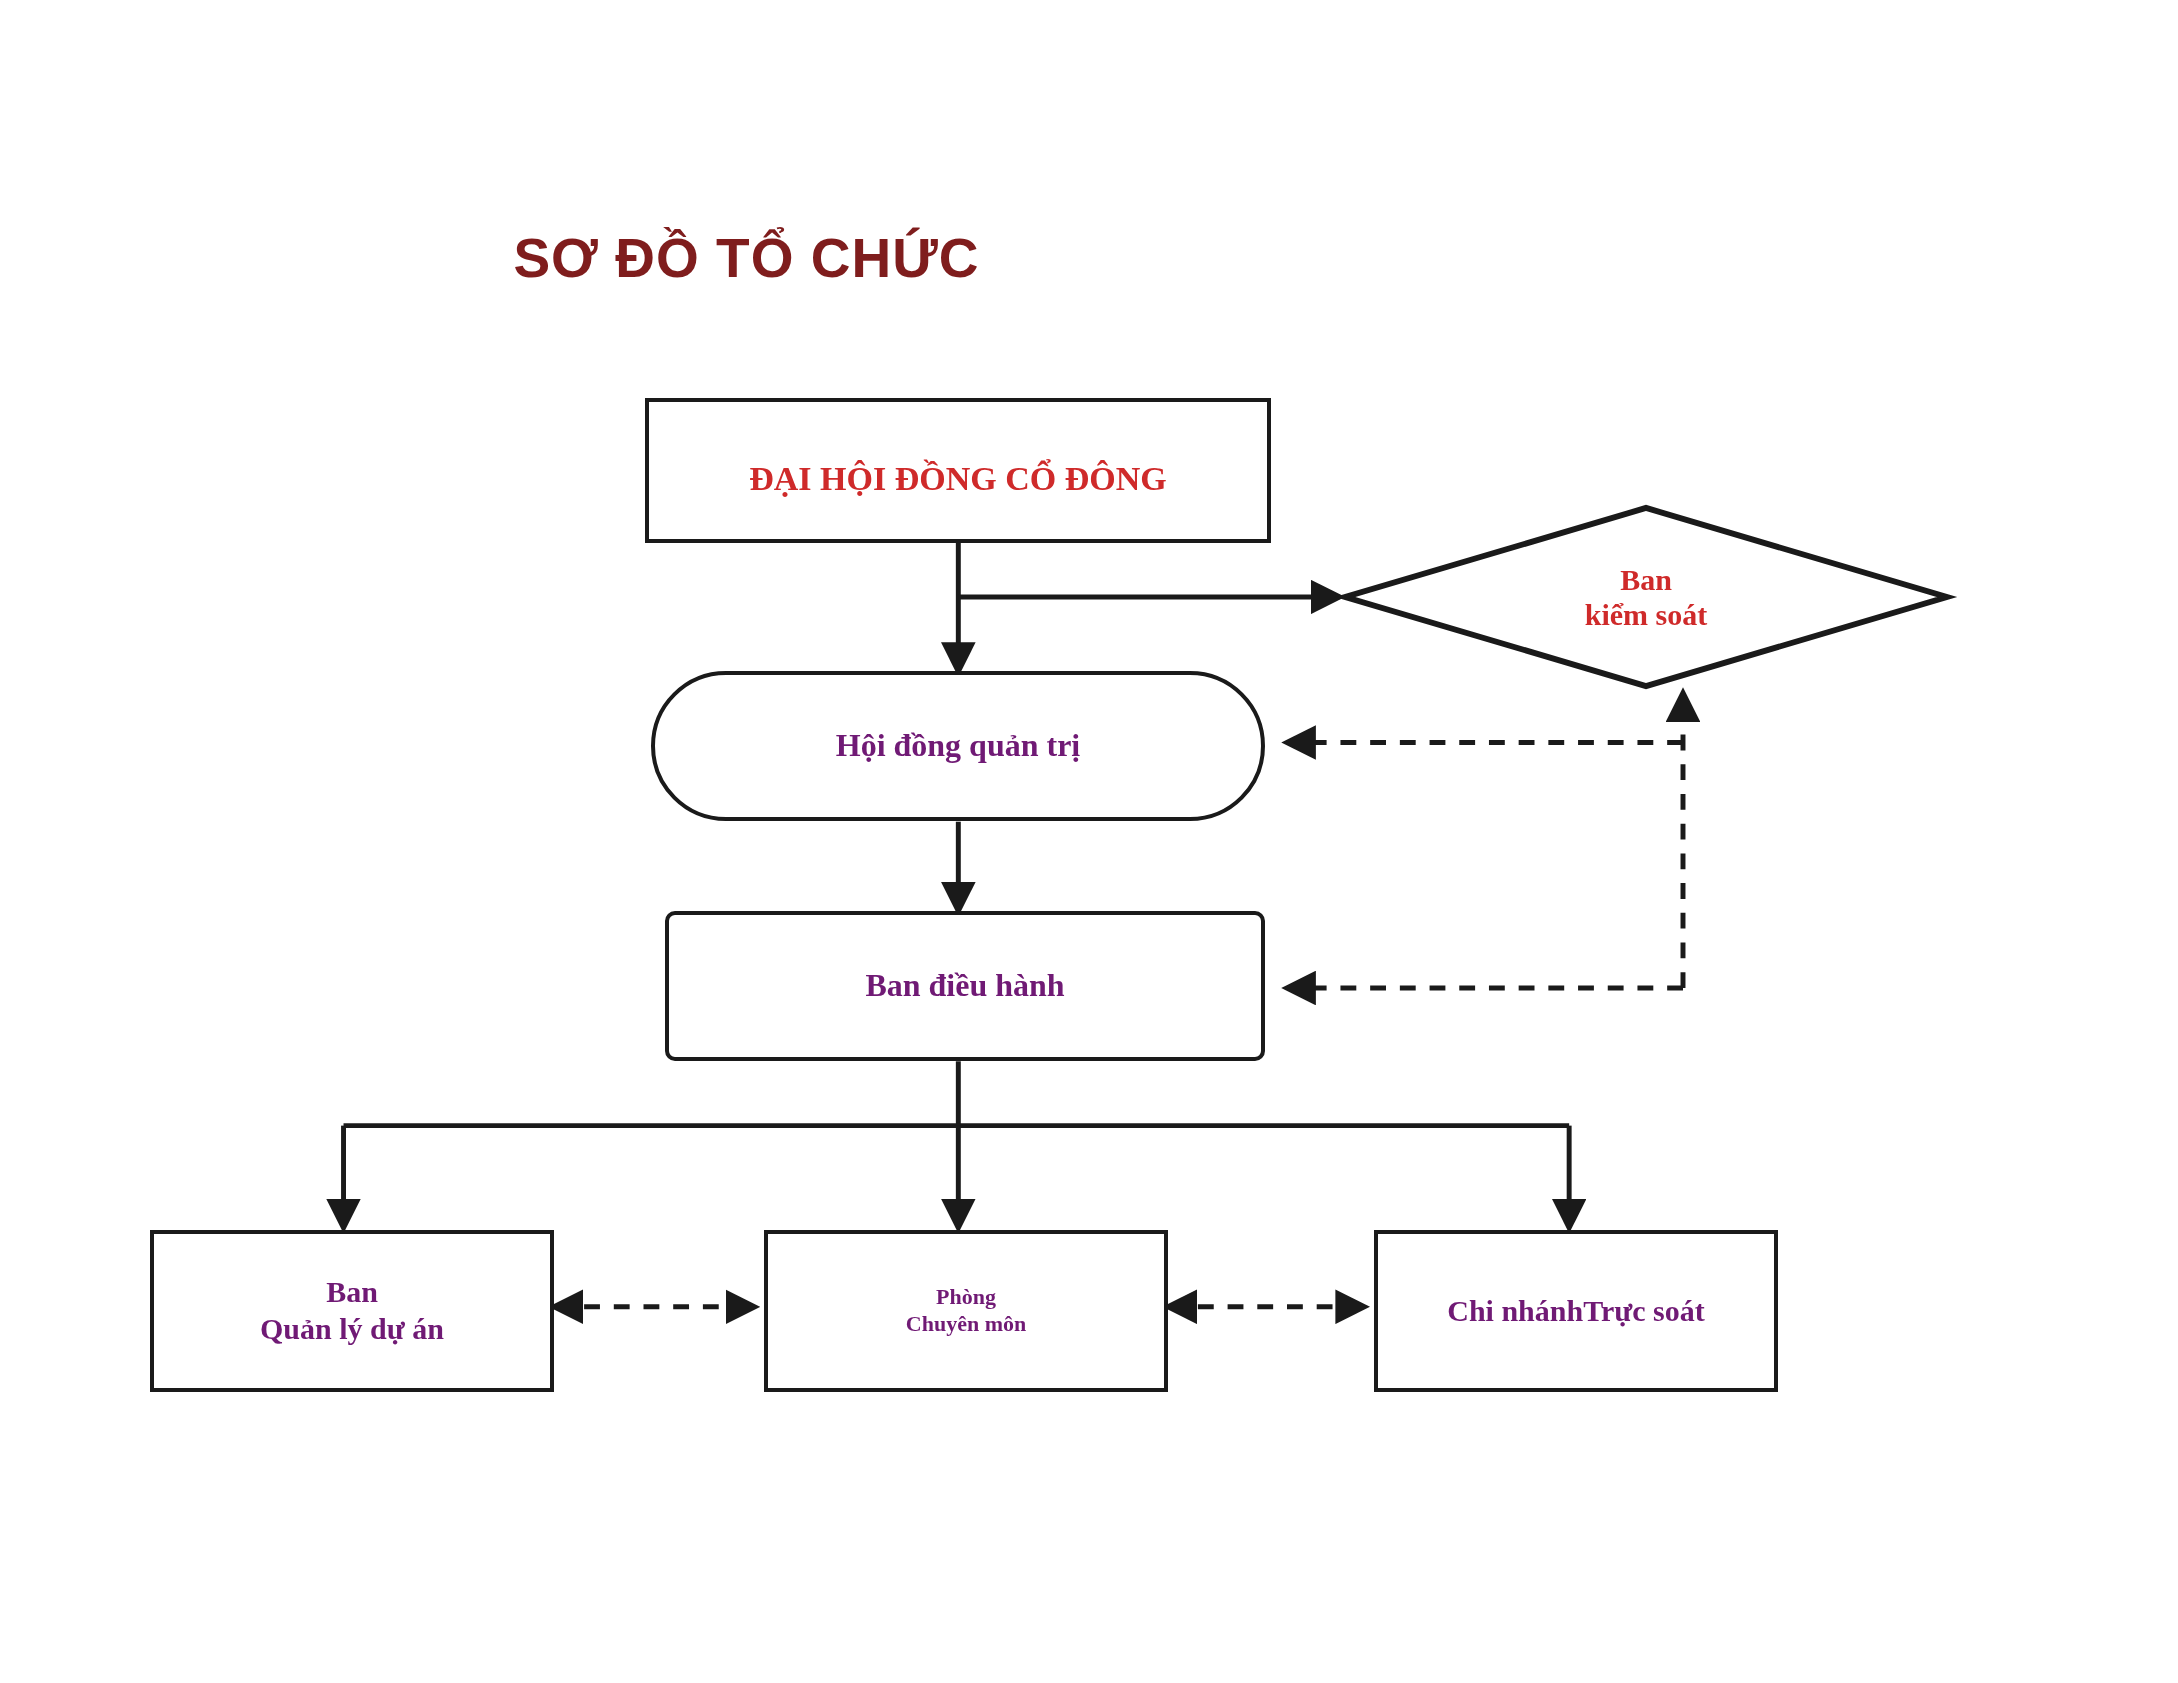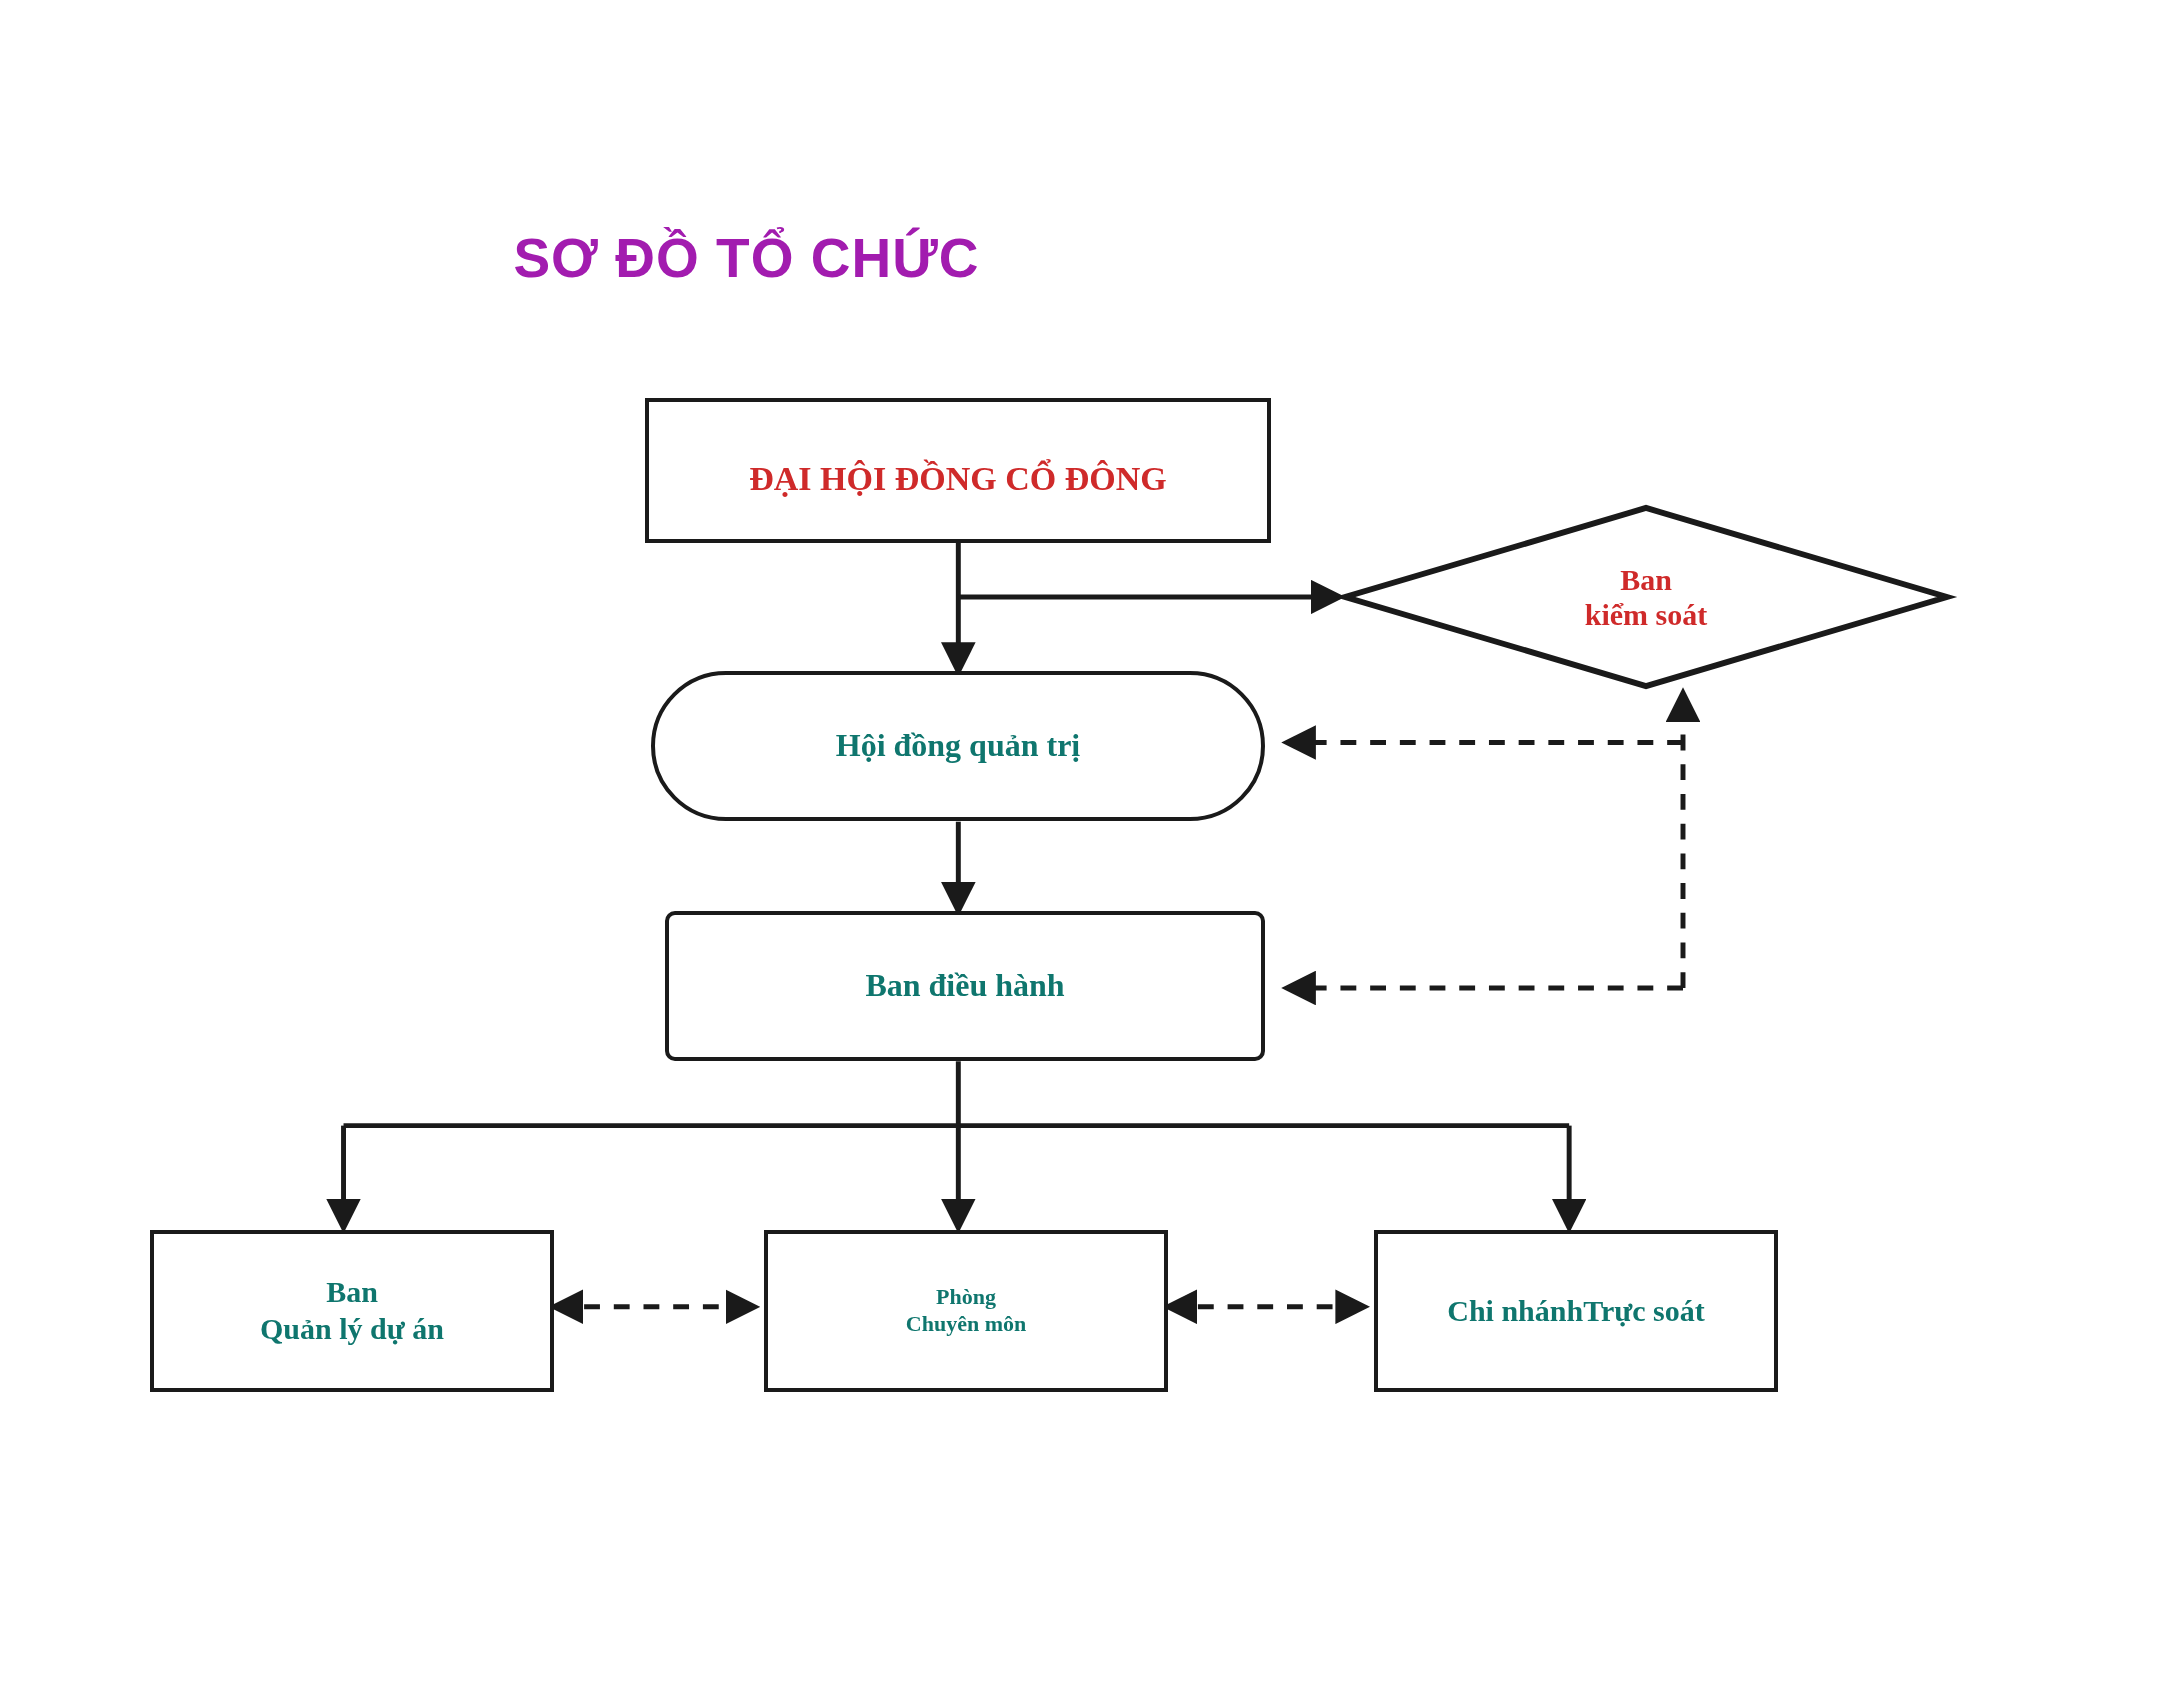--- a/index.html
+++ b/index.html
@@ -21,21 +21,21 @@
   .chart-title {
     position: absolute;
     left: 0;
     top: 226px;
     width: 1493px;
     text-align: center;
     font-family: "Liberation Sans", "DejaVu Sans", sans-serif;
     font-weight: bold;
     font-size: 55px;
     letter-spacing: 1px;
-    color: #a21caf;
+    color: #7f1d1d;
     white-space: nowrap;
   }
 
   
   .node {
     position: absolute;
     background: #ffffff;
     border: 4px solid #1a1a1a;
     display: flex;
     align-items: center;
@@ -44,21 +44,21 @@
     line-height: 1.22;
     font-weight: bold;
     z-index: 6;
   }
   .node .label { display: block; }
 
   .node-rect   { border-radius: 0; }
   .node-round  { border-radius: 989px; }
 
   .txt-red   { color: #CF2A2A; margin-top: 17px; }
-  .txt-black { color: #0f766e; }
+  .txt-black { color: #701a75; }
 
   
   .diamond-wrap {
     position: absolute;
     z-index: 6;
   }
   .diamond-wrap svg { display: block; overflow: visible; }
   .diamond-label {
     position: absolute;
     left: 0; top: 0;

